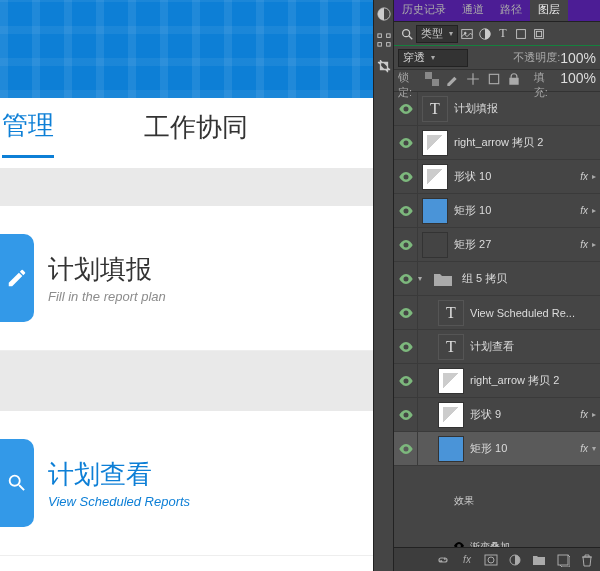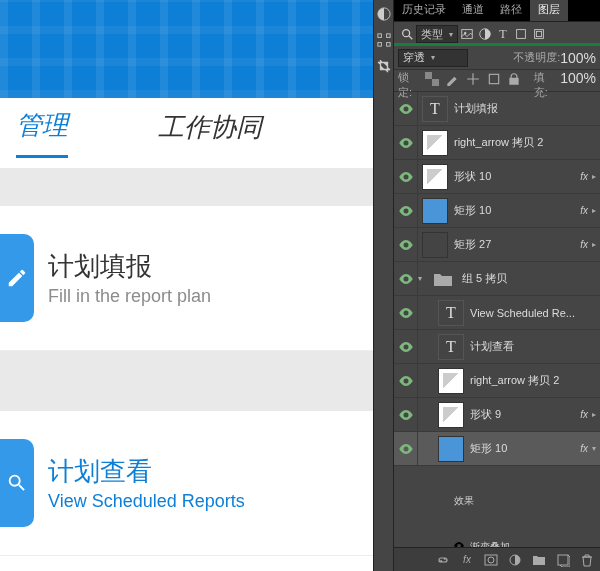--- a/index.html
+++ b/index.html
@@ -1,36 +1,36 @@
 <!DOCTYPE html>
 <html><head>
 <meta charset="utf-8">
 <style>
 * { margin: 0; padding: 0; box-sizing: border-box; font-family: "Microsoft YaHei", sans-serif; }
 body { width: 600px; height: 571px; overflow: hidden; background: #2a2a2a; display: flex; }
 .design-area { width: 394px; height: 571px; background: #fff; display: flex; flex-direction: column; }
 .top-banner { height: 98px; background: #0d7fd6; position: relative; overflow: hidden; }
 .top-banner::before { content: ""; position: absolute; inset: 0; background: repeating-linear-gradient(90deg, rgba(255,255,255,0.08) 0 8px, transparent 8px 32px), repeating-linear-gradient(0deg, rgba(255,255,255,0.06) 0 8px, transparent 8px 32px); }
-.tabs { height: 70px; background: #fff; display: flex; align-items: center; padding: 0 16px; gap: 90px; font-style: italic; }
+.tabs { height: 70px; background: #fff; display: flex; align-items: center; padding: 0 2px; gap: 90px; }
 .tab { font-size: 26px; color: #333; padding-bottom: 12px; }
 .tab.active { color: #0d7fd6; border-bottom: 3px solid #0d7fd6; }
 .gap { height: 38px; background: #e9e9e9; }
 .card { background: #fff; display: flex; align-items: center; padding: 28px 6px 28px 0; border-bottom: 1px solid #eee; }
 .card-icon { width: 34px; height: 88px; background: #3399e8; border-radius: 0 10px 10px 0; margin-right: 14px; display: flex; align-items: center; justify-content: center; }
 .card-icon svg { width: 22px; height: 22px; }
 .card-text .zh { font-size: 26px; color: #333; margin-bottom: 2px; }
-.card-text .en { font-size: 18px; color: #8c8c8c; }
+.card-text .en { font-size: 13px; color: #8c8c8c; font-style: italic; }
 .card.blue .zh, .card.blue .en { color: #0d7fd6; }
 .gap2 { height: 60px; background: #e9e9e9; }
 
 .panel { width: 206px; height: 571px; background: #454545; color: #ccc; font-size: 11px; display: flex; flex-direction: column; }
-.panel-tabs { height: 22px; background: #000000; display: flex; align-items: flex-end; border-bottom: 1px solid #222; }
+.panel-tabs { height: 22px; background: #4c1d95; display: flex; align-items: flex-end; border-bottom: 1px solid #222; }
 .panel-tab { padding: 4px 8px; color: #aaa; font-size: 11px; }
 .panel-tab.active { background: #454545; color: #eee; }
-.panel-toprow { height: 24px; display: flex; align-items: flex-end; gap: 0; padding: 0 4px; border-bottom: 3px solid #15803d; }
+.panel-toprow { height: 24px; display: flex; align-items: center; gap: 0; padding: 0 4px; border-bottom: 1px solid #15803d; }
 .icon-btn { width: 18px; height: 18px; display: flex; align-items: center; justify-content: center; color: #ccc; }
 .icon-btn svg { width: 14px; height: 14px; }
 .dropdown { background: #333; border: 1px solid #222; height: 18px; display: flex; align-items: center; padding: 0 4px; font-size: 11px; gap: 6px; }
 .chev { font-size: 8px; color: #aaa; }
 .panel-row2 { height: 24px; display: flex; align-items: center; padding: 0 4px; border-bottom: 1px solid #333; }
 .label-sm { color: #aaa; font-size: 11px; }
 .val { color: #ddd; font-size: 14px; }
 .lock-row { height: 22px; display: flex; align-items: flex-start; padding: 0 4px; gap: 6px; border-bottom: 1px solid #333; }
 .layers { flex: 1; overflow: hidden; }
 .layer { display: flex; align-items: center; height: 34px; border-bottom: 1px solid #3a3a3a; }

